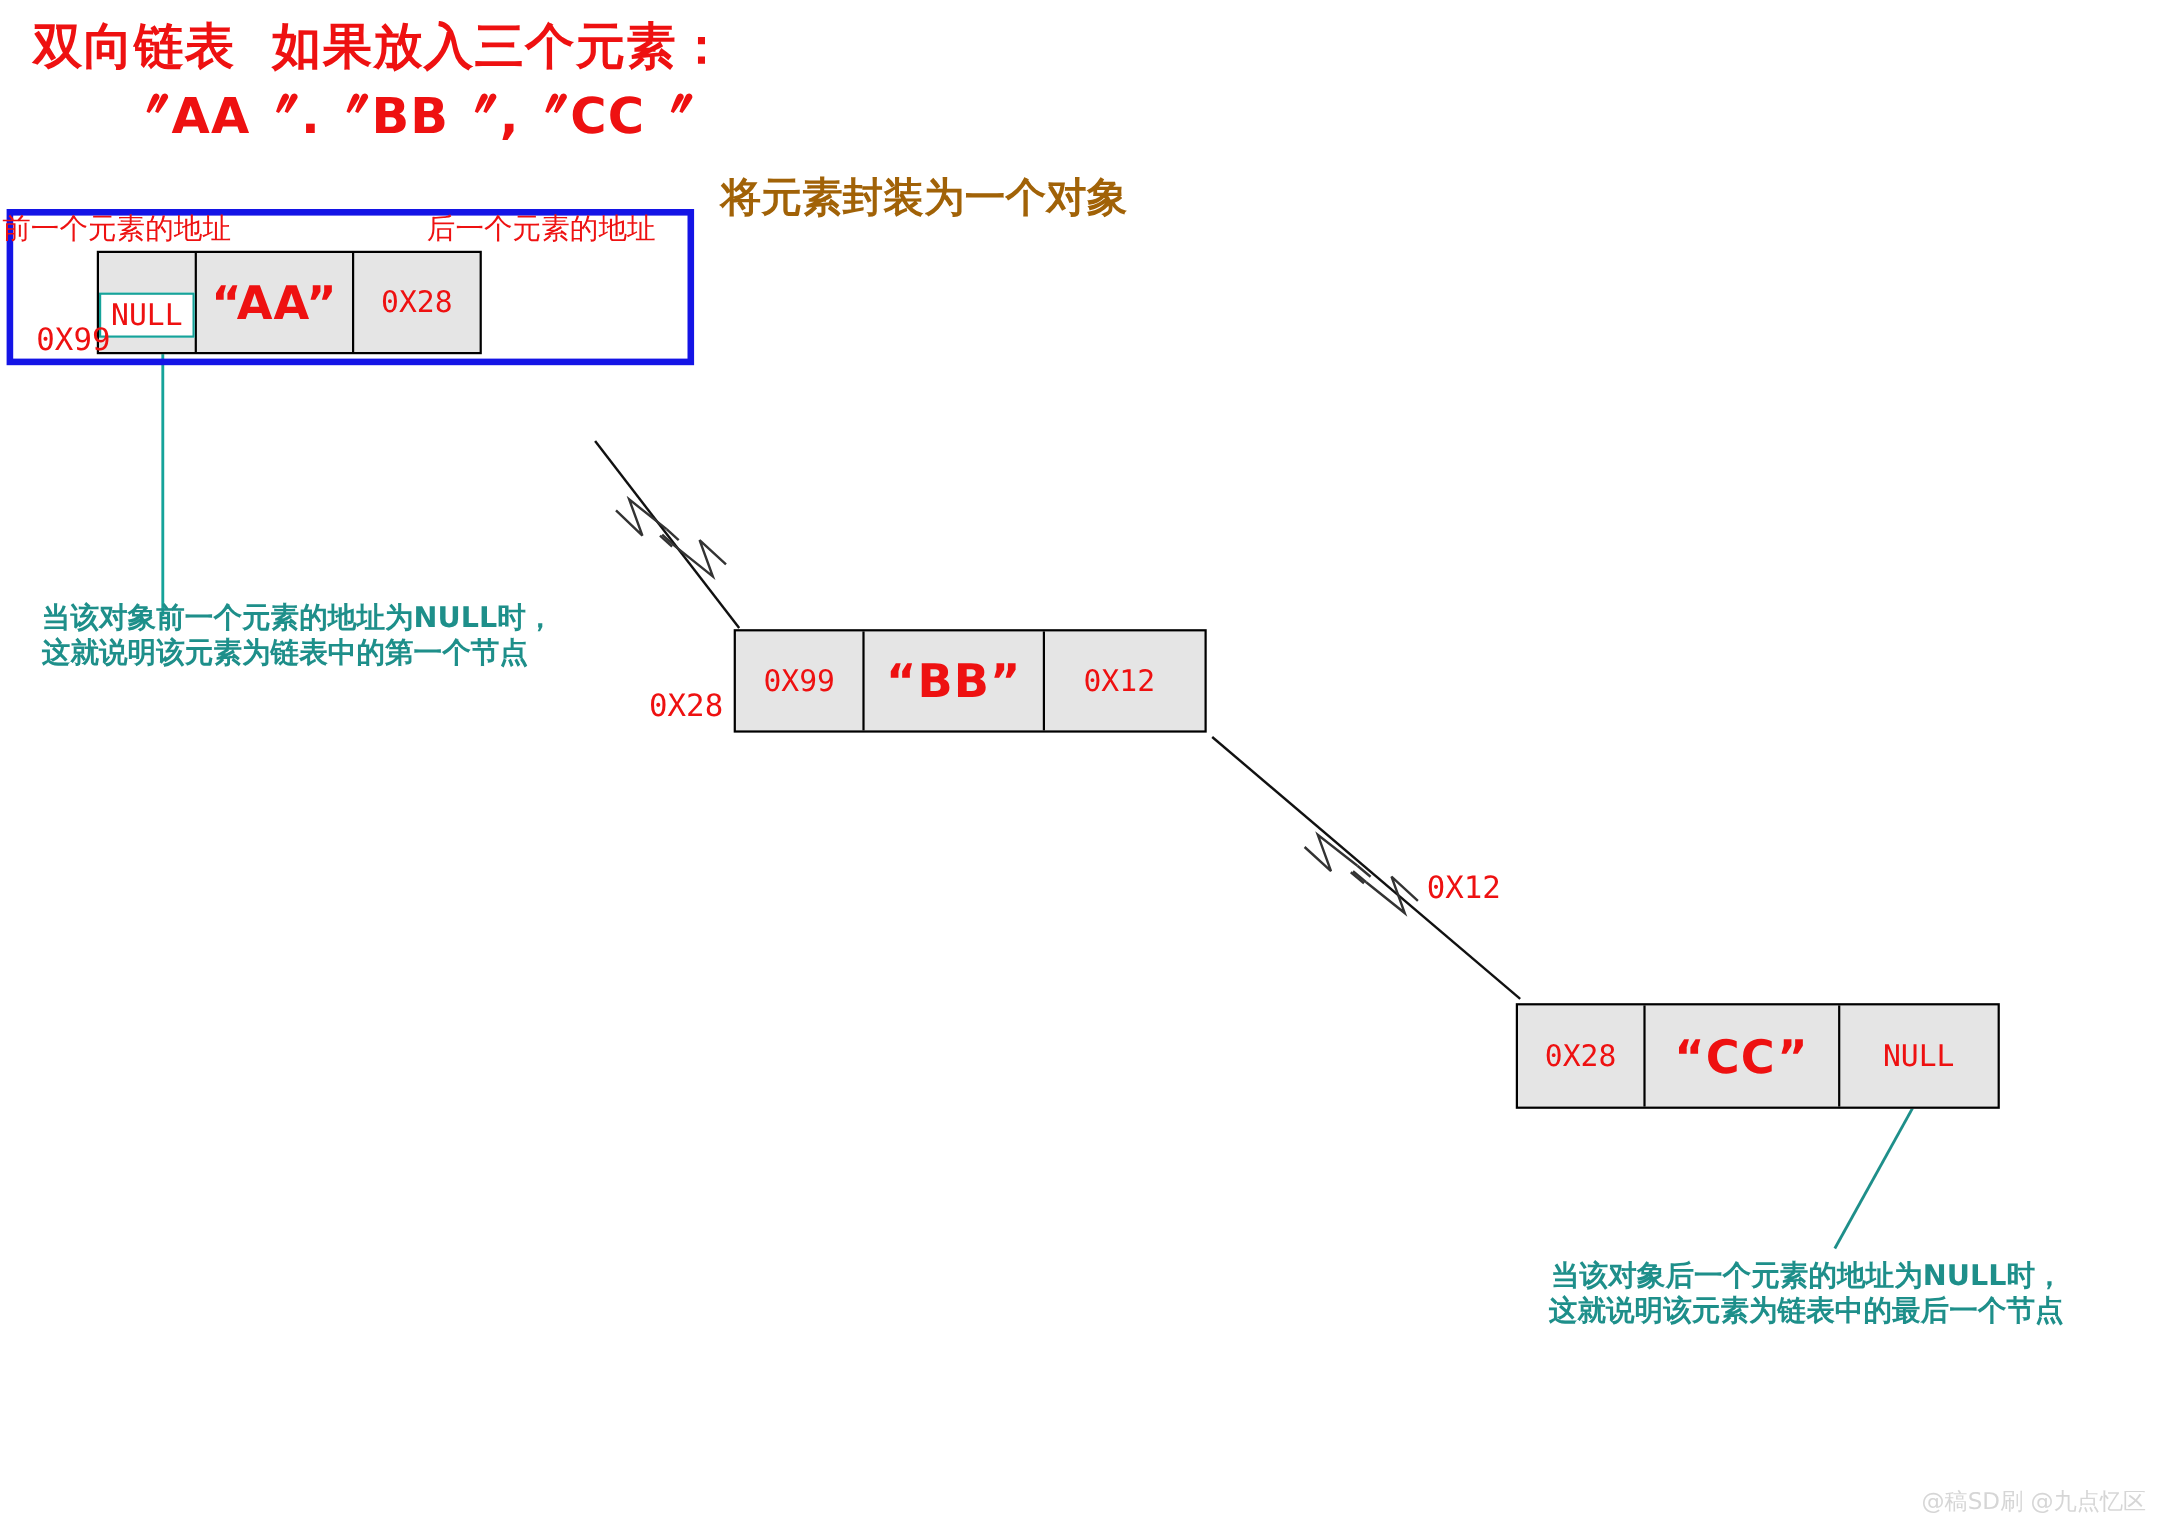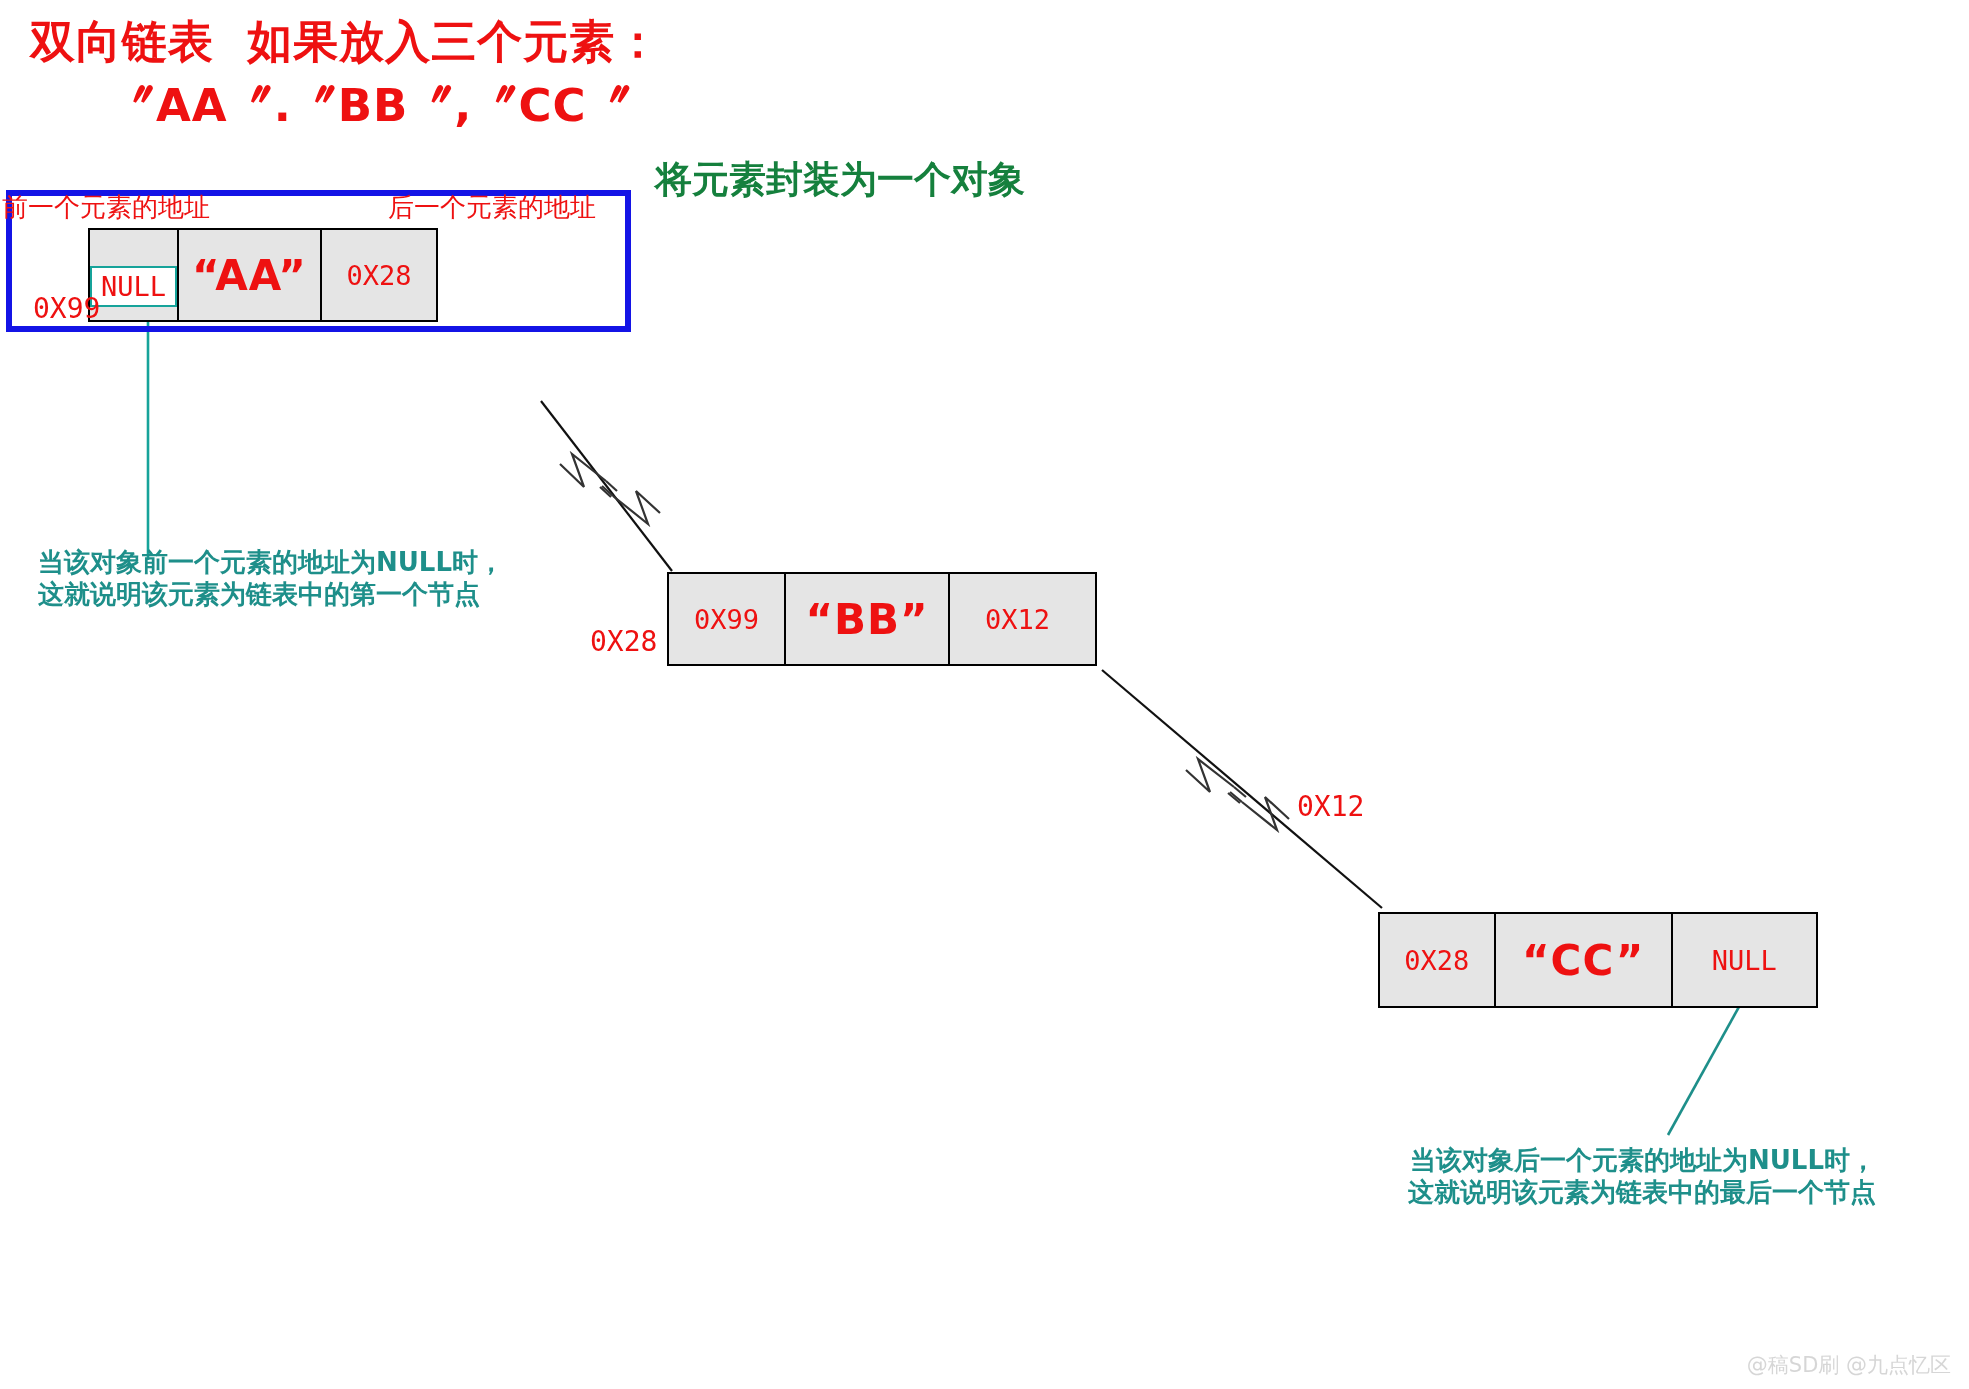--- a/index.html
+++ b/index.html
@@ -37,21 +37,21 @@
     font-size: 45px;
   }
 
   
   #object-caption {
     position: absolute;
     left: 655px;
     top: 155px;
     font-size: 37px;
     font-weight: bold;
-    color: #15803d;
+    color: #a16207;
     white-space: pre;
   }
 
   
   #blue-frame {
     position: absolute;
     left: 6px;
     top: 190px;
     width: 625px;
     height: 142px;

